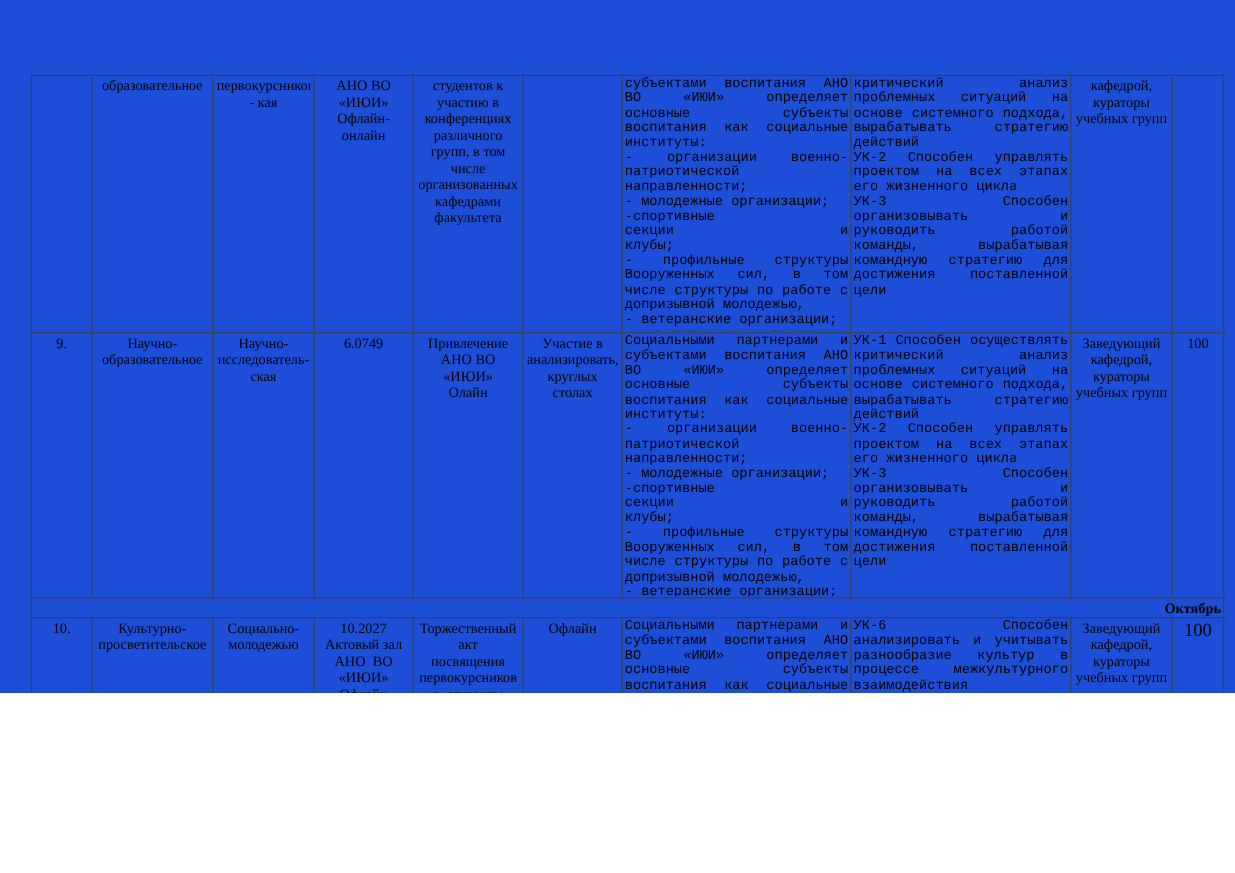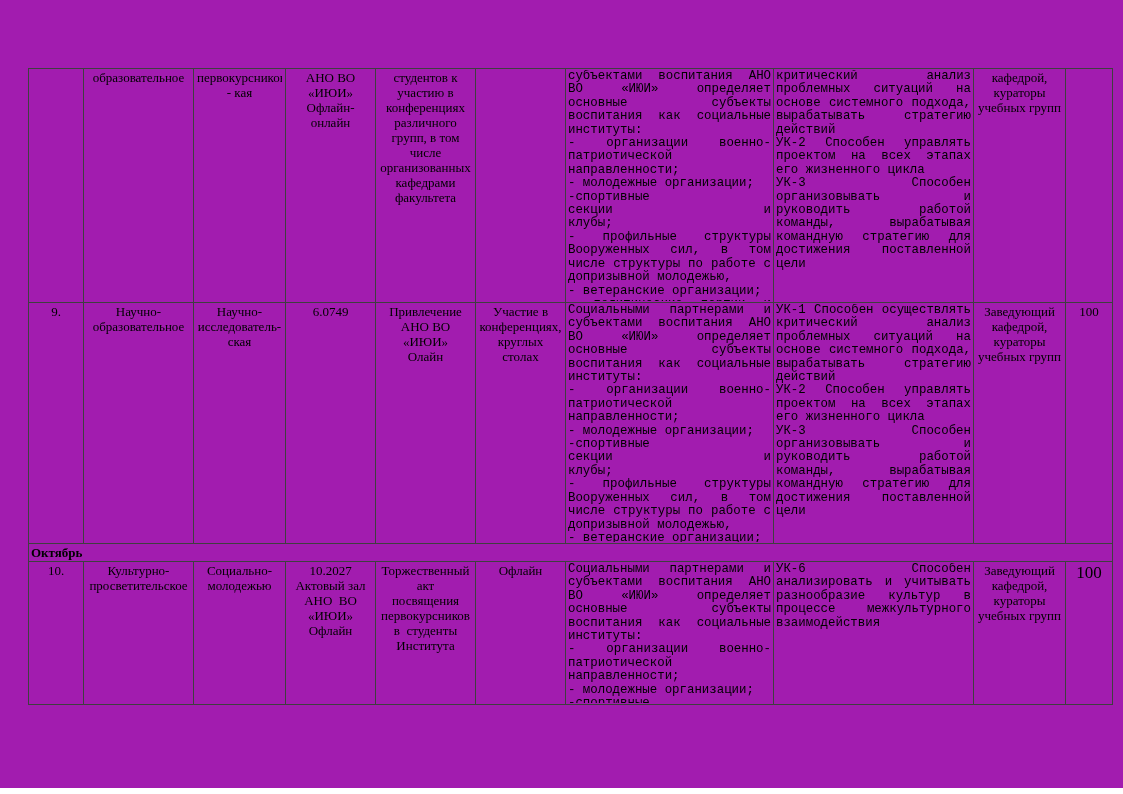--- a/index.html
+++ b/index.html
@@ -3,22 +3,22 @@
 <meta charset="utf-8">
 <style>
   html, body {
     margin: 0;
     padding: 0;
     background: #ffffff;
   }
   .page {
     position: relative;
     width: 1123px;
-    height: 788px;
-    background: #a21caf;
+    height: 630px;
+    background: #1d4ed8;
     overflow: hidden;
     font-family: "Liberation Serif", "DejaVu Serif", serif;
     color: #000000;
   }
   table.plan {
     position: absolute;
     left: 28px;
     top: 68px;
     width: 1084px;
     border-collapse: collapse;
@@ -44,21 +44,21 @@
   }
   .just { padding: 1px 2px !important; font-family: Liberation Mono, monospace; }
   
   .r0 .cw { height: 231px; }
   .r1 .cw { height: 238px; }
   .r2 .cw { height: 140px; }
   tr.section-row td {
     padding: 0 2px;
   }
   .section-cell {
-    text-align: left;
+    text-align: right;
     font-weight: bold;
     font-size: 13px;
     line-height: 17px;
     height: 17px;
     overflow: hidden;
   }
   .pts { font-size: 13px; }
   .pts-big .cw { font-size: 17px; line-height: 19px; }
 </style>
 </head>
@@ -151,21 +151,21 @@
             <div class="cw">6.0749</div>
           </td>
         <td class="center">
             <div class="cw">Привлечение
 АНО ВО
 «ИЮИ»
 Олайн</div>
           </td>
         <td class="center">
             <div class="cw">Участие в
-конференциях,
+анализировать,
 круглых
 столах</div>
           </td>
         <td class="just">
             <div class="cw">Социальными партнерами и субъектами воспитания АНО ВО «ИЮИ» определяет основные субъекты воспитания как социальные институты:
 - организации военно-патриотической направленности;
 - молодежные организации;
 -спортивные секции&nbsp;&nbsp;&nbsp;&nbsp;&nbsp;&nbsp;&nbsp;&nbsp;&nbsp;&nbsp;&nbsp;&nbsp;&nbsp;&nbsp;и клубы;
 - профильные структуры Вооруженных сил, в том числе структуры по работе с допризывной молодежью,
 - ветеранские организации;

